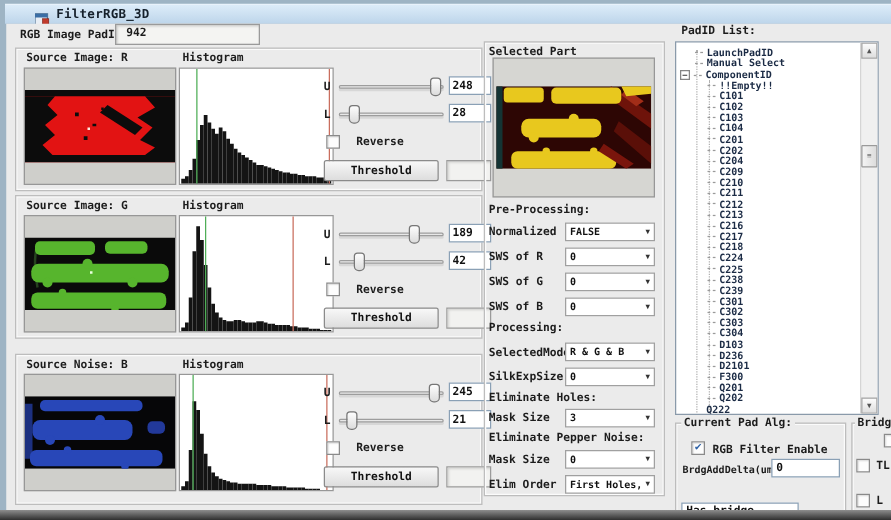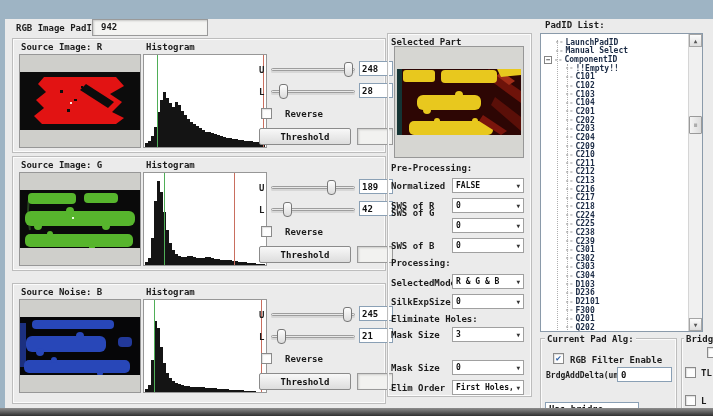--- a/index.html
+++ b/index.html
@@ -72,20 +72,30 @@
   input { outline:none; }
   .field { position:absolute; background:#fff; border:1px solid #8aa0b5; font-family:"DejaVu Sans Mono",monospace;
     font-size:9px; font-weight:bold; color:#111; padding:1px 3px; }
   .app-icon { width:12px; height:12px; position:relative; display:inline-block; }
 </style>
 </head>
 <body>
 
 <div id="stage">
 
+  <div class="titlebar">
+    <span class="app-icon">
+      <svg width="12" height="12" viewBox="0 0 12 12">
+        <rect x="0" y="2" width="10" height="9" fill="#e8eef5" stroke="#5a7a9a" stroke-width="1"></rect>
+        <rect x="0" y="2" width="10" height="3" fill="#3a6ea5"></rect>
+        <rect x="6" y="6" width="5" height="5" fill="#c03a2b" stroke="#7a1f15" stroke-width="0.5"></rect>
+      </svg>
+    </span>
+    <span class="title-text">FilterRGB_3D</span>
+  </div>
 
   <div class="client"></div>
 
   <span class="lbl" style="left:16px; top:23px;">RGB Image PadID:</span>
   <div class="sunken" style="left:92px; top:19px; width:116px; height:17px;">
     <span class="lbl" style="left:8px; top:2px;">942</span>
   </div>
 
   <div class="group" style="left:12px; top:38px; width:374px; height:115px;">
     <span class="lbl" style="left:8px; top:3px;">Source Image: R</span>
@@ -362,21 +372,21 @@
   <span class="lbl" style="left:391px; top:181px;">Normalized</span>
   <div class="combo" style="left:452px; top:178px;">
     <span>FALSE</span>
       <span class="arrow">▼</span>
   </div>
   <span class="lbl" style="left:391px; top:201px;">SWS of R</span>
   <div class="combo" style="left:452px; top:198px;">
     <span>0</span>
       <span class="arrow">▼</span>
   </div>
-  <span class="lbl" style="left:391px; top:208px;">SWS of G</span>
+  <span class="lbl" style="left:391px; top:221px;">SWS of G</span>
   <div class="combo" style="left:452px; top:218px;">
     <span>0</span>
       <span class="arrow">▼</span>
   </div>
   <span class="lbl" style="left:391px; top:241px;">SWS of B</span>
   <div class="combo" style="left:452px; top:238px;">
     <span>0</span>
       <span class="arrow">▼</span>
   </div>
 
@@ -391,20 +401,21 @@
   <div class="combo" style="left:452px; top:294px;">
     <span>0</span>
       <span class="arrow">▼</span>
   </div>
   <span class="lbl sec-lbl" style="left:391px; top:314px;">Eliminate Holes:</span>
   <span class="lbl" style="left:391px; top:330px;">Mask Size</span>
   <div class="combo" style="left:452px; top:327px;">
     <span>3</span>
       <span class="arrow">▼</span>
   </div>
+  <span class="lbl sec-lbl" style="left:391px; top:346px;">Eliminate Pepper Noise:</span>
   <span class="lbl" style="left:391px; top:363px;">Mask Size</span>
   <div class="combo" style="left:452px; top:360px;">
     <span>0</span>
       <span class="arrow">▼</span>
   </div>
   <span class="lbl" style="left:391px; top:383px;">Elim Order</span>
   <div class="combo" style="left:452px; top:380px;">
     <span>First Holes,</span>
       <span class="arrow">▼</span>
   </div>
@@ -448,24 +459,20 @@
           <span class="dash">--</span>
           <span>C104</span>
         </div>
         <div class="tree-row lvl2">
           <span class="dash">--</span>
           <span>C201</span>
         </div>
         <div class="tree-row lvl2">
           <span class="dash">--</span>
           <span>C202</span>
-        </div>
-        <div class="tree-row lvl2">
-          <span class="dash">--</span>
-          <span>C203</span>
         </div>
         <div class="tree-row lvl2">
           <span class="dash">--</span>
           <span>C204</span>
         </div>
         <div class="tree-row lvl2">
           <span class="dash">--</span>
           <span>C209</span>
         </div>
         <div class="tree-row lvl2">

